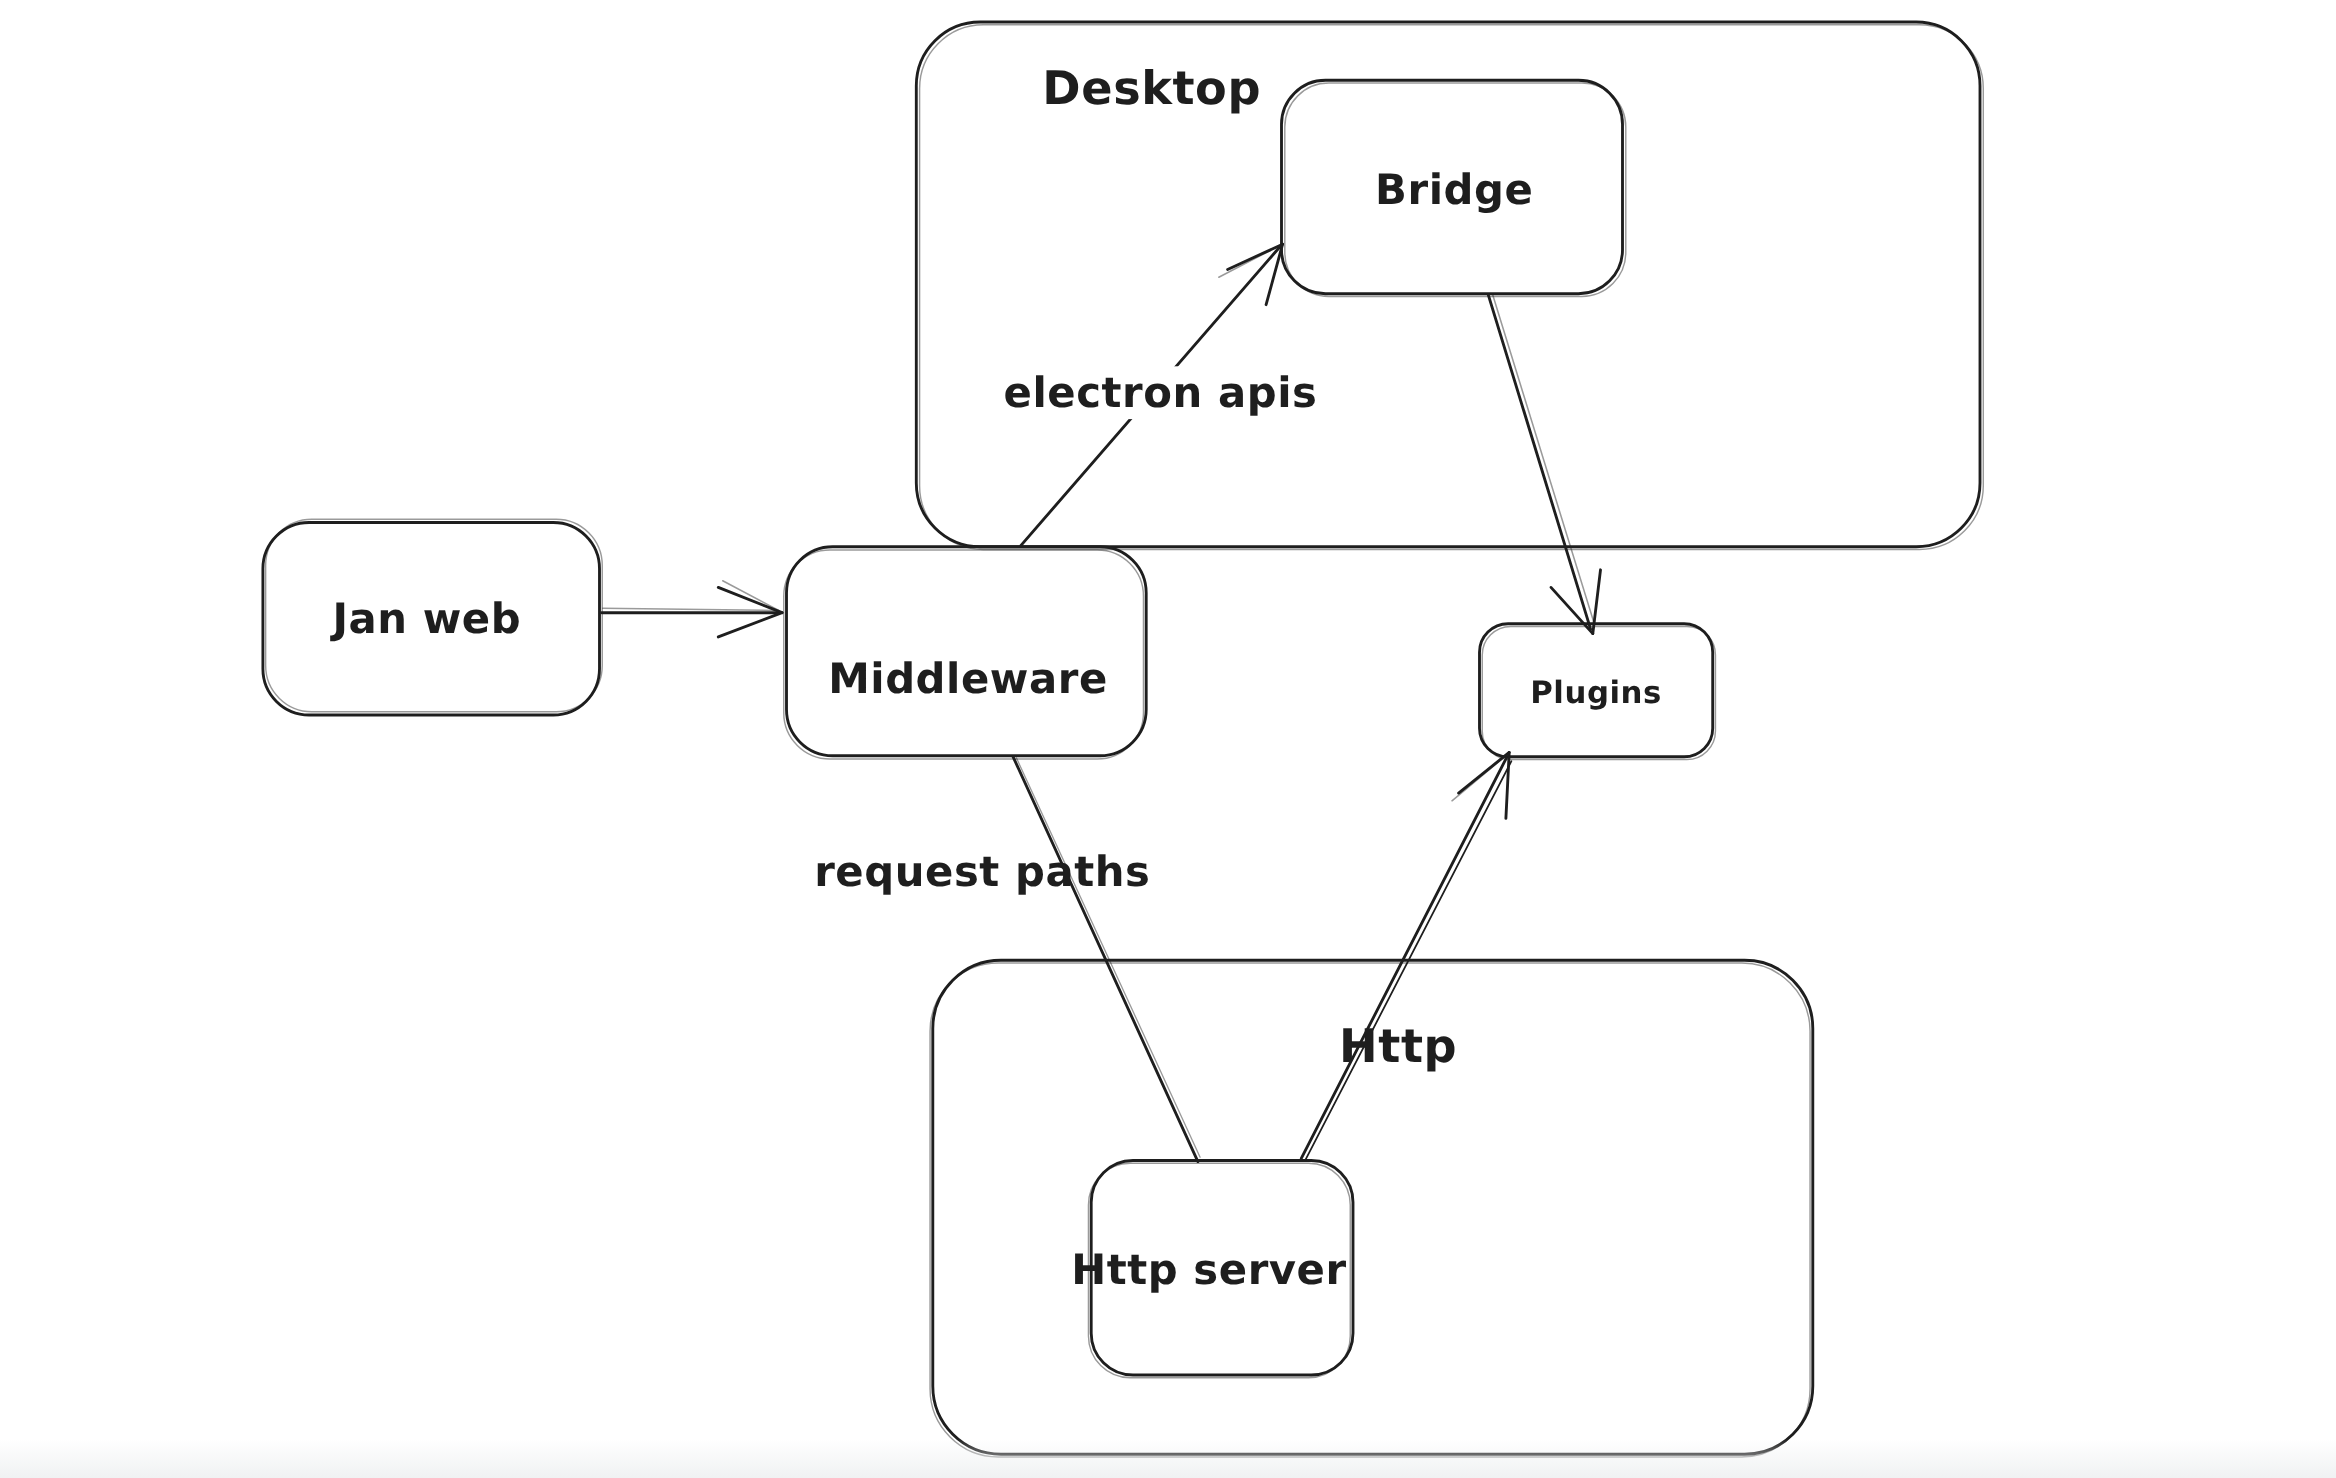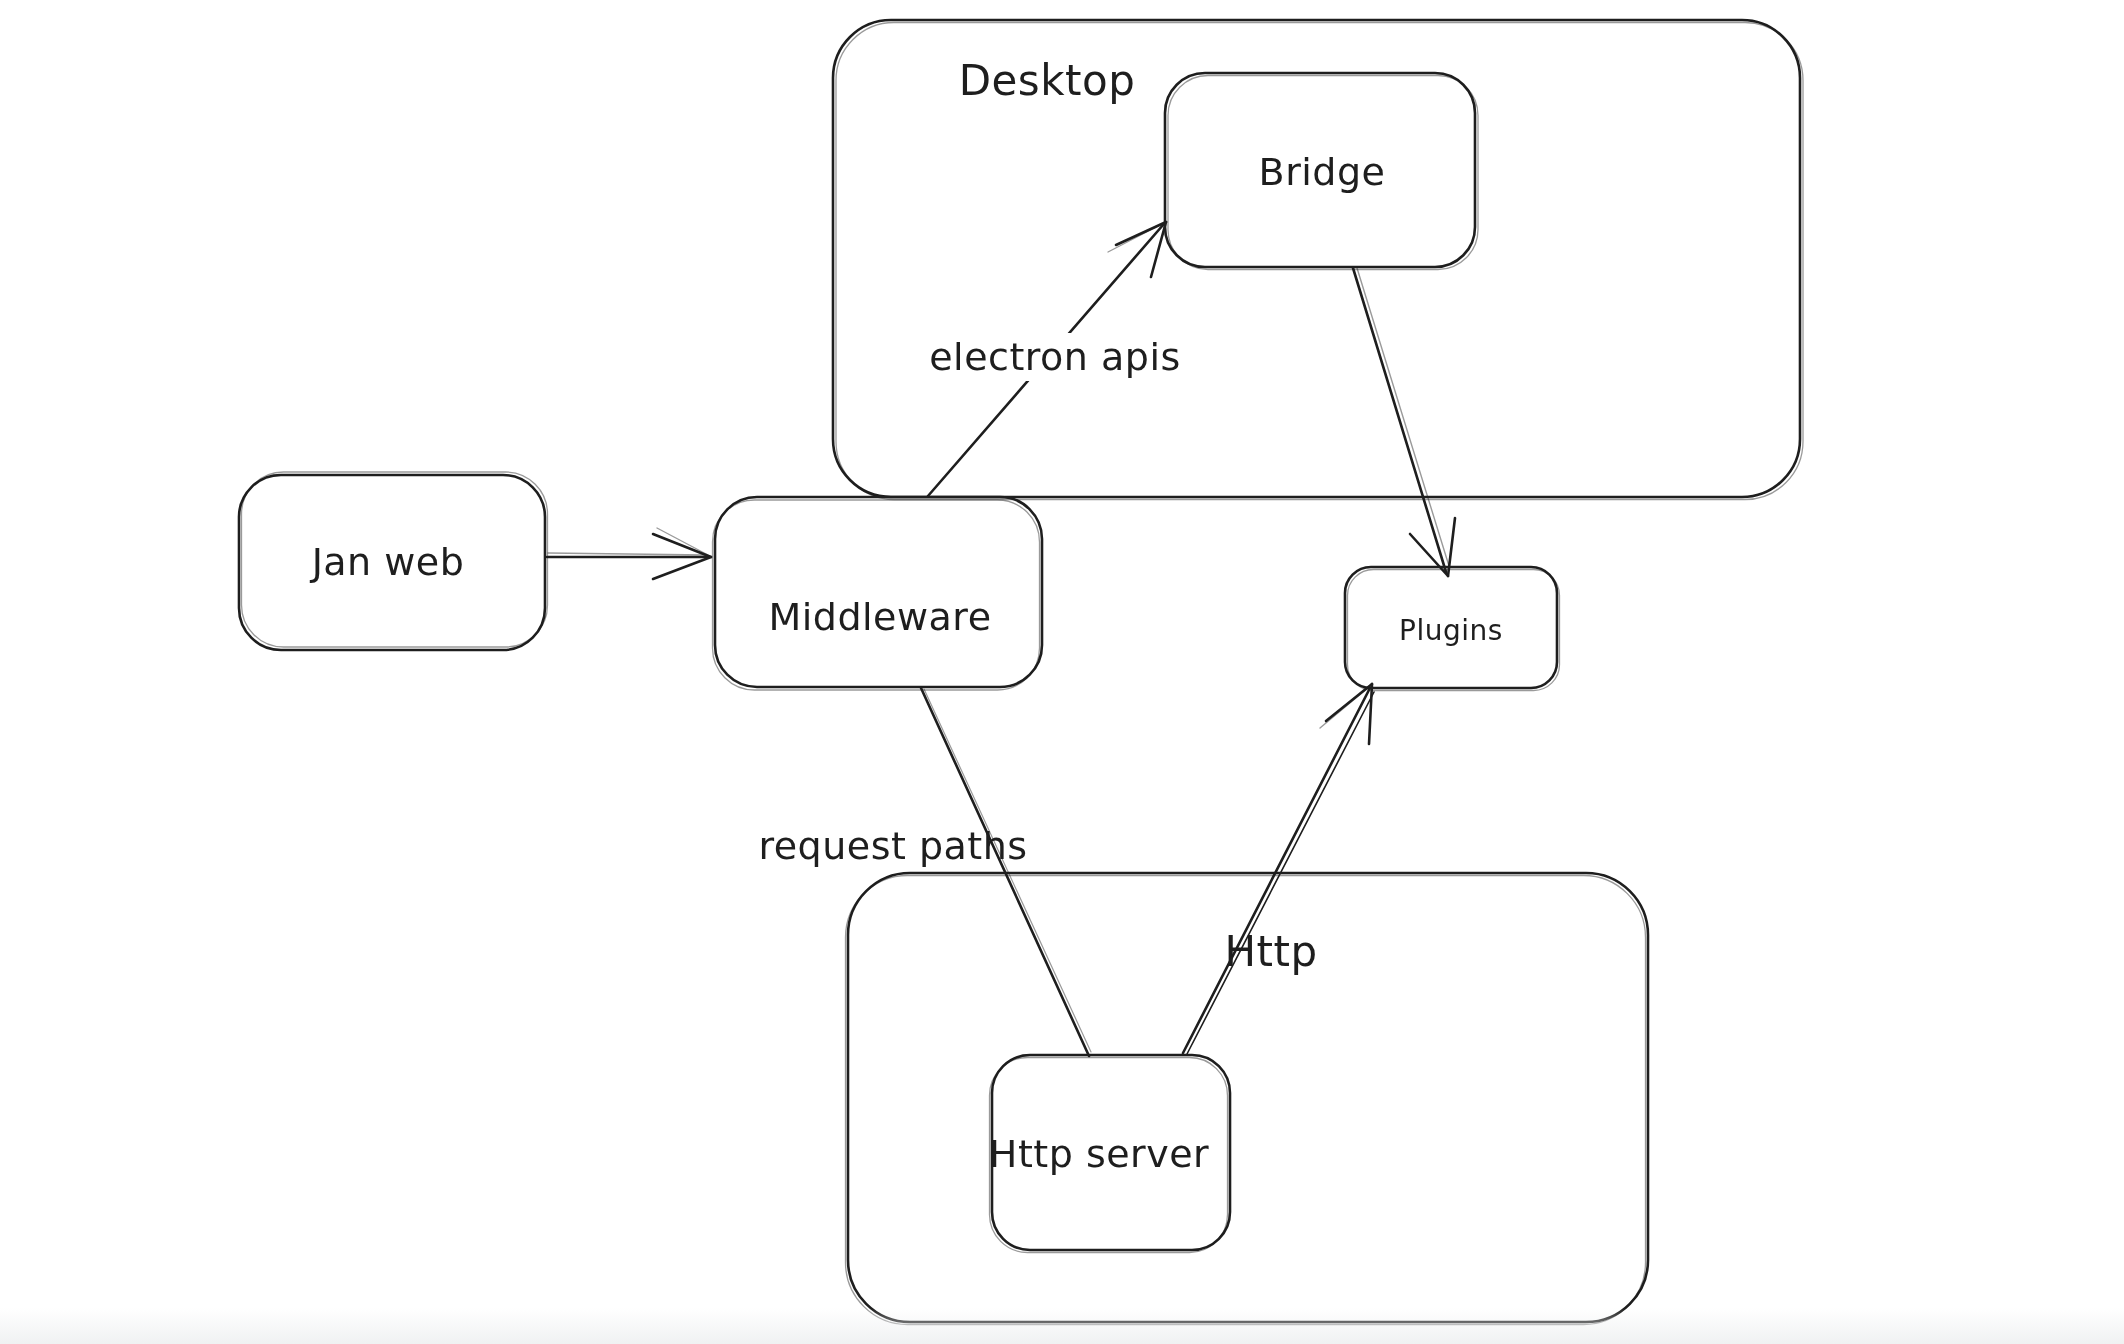--- a/index.html
+++ b/index.html
@@ -11,21 +11,21 @@
     font-family:"DejaVu Sans", sans-serif;
     color:#1e1e1e;
   }
   svg.sketch{position:absolute;left:0;top:0;}
   .lbl{
     position:absolute;
     transform:translate(-50%,-50%);
     white-space:nowrap;
     color:#1e1e1e;
     letter-spacing:0.5px;
-    font-weight:400;
+    font-weight:700;
     text-align:right;
   }
   .lbl-container{font-size:42px;}
   .lbl-node{font-size:38px;}
   .lbl-node-sm{font-size:28px;}
   .lbl-edge{font-size:38px;}
   .lbl-edge.masked{background:#ffffff;padding:2px 8px;}
   .note{
     position:absolute;
     left:353px;top:946px;
@@ -115,17 +115,17 @@
   <div class="lbl lbl-node" style="left:880px;top:617px;">Middleware</div>
 
   <div class="lbl lbl-node" style="left:1322px;top:172px;">Bridge</div>
 
   <div class="lbl lbl-node-sm" style="left:1451px;top:630px;">Plugins</div>
 
   <div class="lbl lbl-node" style="left:1099px;top:1154px;">Http server</div>
 
   <div class="lbl lbl-edge masked" style="left:1055px;top:357px;">electron apis</div>
 
-  <div class="lbl lbl-edge" style="left:893px;top:846px;">request paths</div>
+  <div class="lbl lbl-edge" style="left:893px;top:792px;">request paths</div>
 
 
   <div class="bottom-fade"></div>
 </div>
 
 </body></html>

